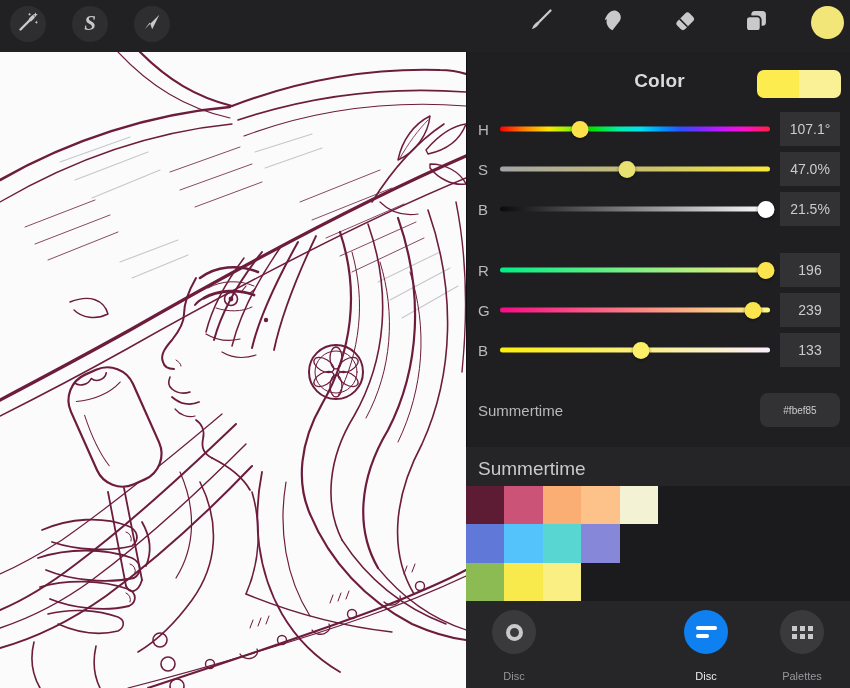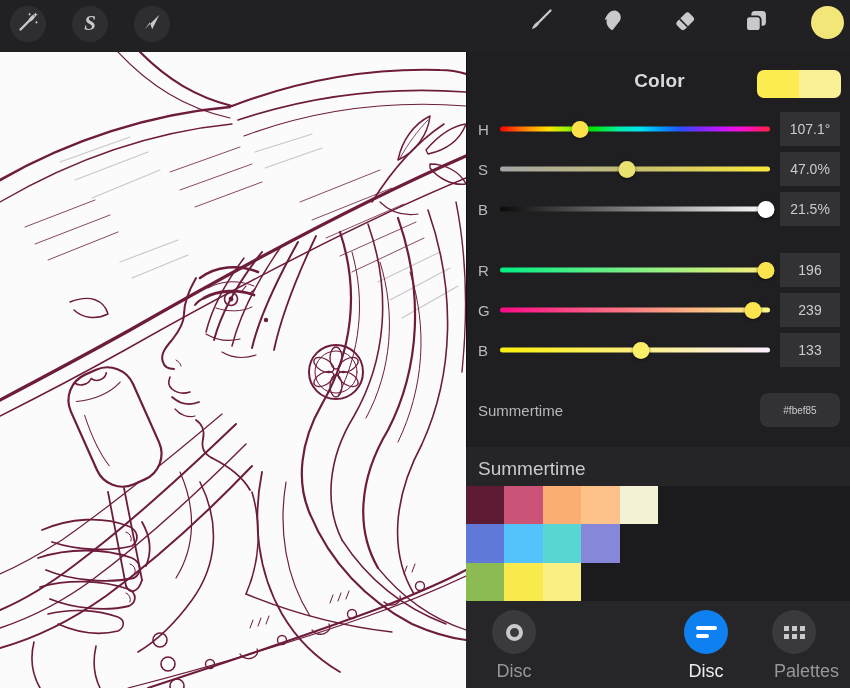--- a/index.html
+++ b/index.html
@@ -58,21 +58,21 @@
   #palette-grid { position:absolute; left:0; top:39px; width:384px; height:115px;
     display:grid; grid-template-columns:repeat(10,1fr); grid-template-rows:repeat(3,1fr); }
   .pcell { width:100%; height:100%; }
   .pcell.empty { background:#1b1b1e; }
 
   #tabbar { position:absolute; left:0; top:549px; width:384px; height:87px; background:#262629; }
   .tab { position:absolute; top:9px; width:90px; height:72px; text-align:center; }
   .tab-circle { width:44px; height:44px; border-radius:50%; background:#3a3a3d; margin:0 auto;
     display:flex; align-items:center; justify-content:center; }
   .tab.active .tab-circle { background:#0e80f0; }
-  .tab-label { margin-top:7px; font-size:18px; color:#97979a; }
+  .tab-label { margin-top:16px; font-size:11px; color:#97979a; }
   .tab.active .tab-label { color:#ececee; }
 
   .ticon-disc { width:17px; height:17px; border:4.5px solid #c9c9cb; border-radius:50%; }
   .ticon-classic { width:19px; height:19px; border-radius:5px; background:#c9c9cb; }
   .ticon-value { display:flex; flex-direction:column; align-items:flex-start; gap:3.5px; }
   .ticon-value i { display:block; height:4.5px; border-radius:2.5px; background:#fff; }
   .ticon-value i:nth-child(1){ width:21px; }
   .ticon-value i:nth-child(2){ width:13px; }
   .ticon-palettes { position:relative; width:5px; height:5px; background:#c9c9cb;
     transform:translate(-8px,-4px);
@@ -422,21 +422,21 @@
         </div>
         <div class="tab active" style="left: 195px;">
           <div class="tab-circle" style="background: rgb(14, 128, 240);">
             <div class="ticon-value">
               <i></i>
               <i></i>
             </div>
           </div>
           <div class="tab-label">Disc</div>
         </div>
-        <div class="tab" style="left: 283px; text-align: right;">
+        <div class="tab" style="left: 291px;">
           <div class="tab-circle">
             <div class="ticon-palettes"></div>
           </div>
           <div class="tab-label">Palettes</div>
         </div>
       </div>
   </div>
 </div>
 
 </body></html>

